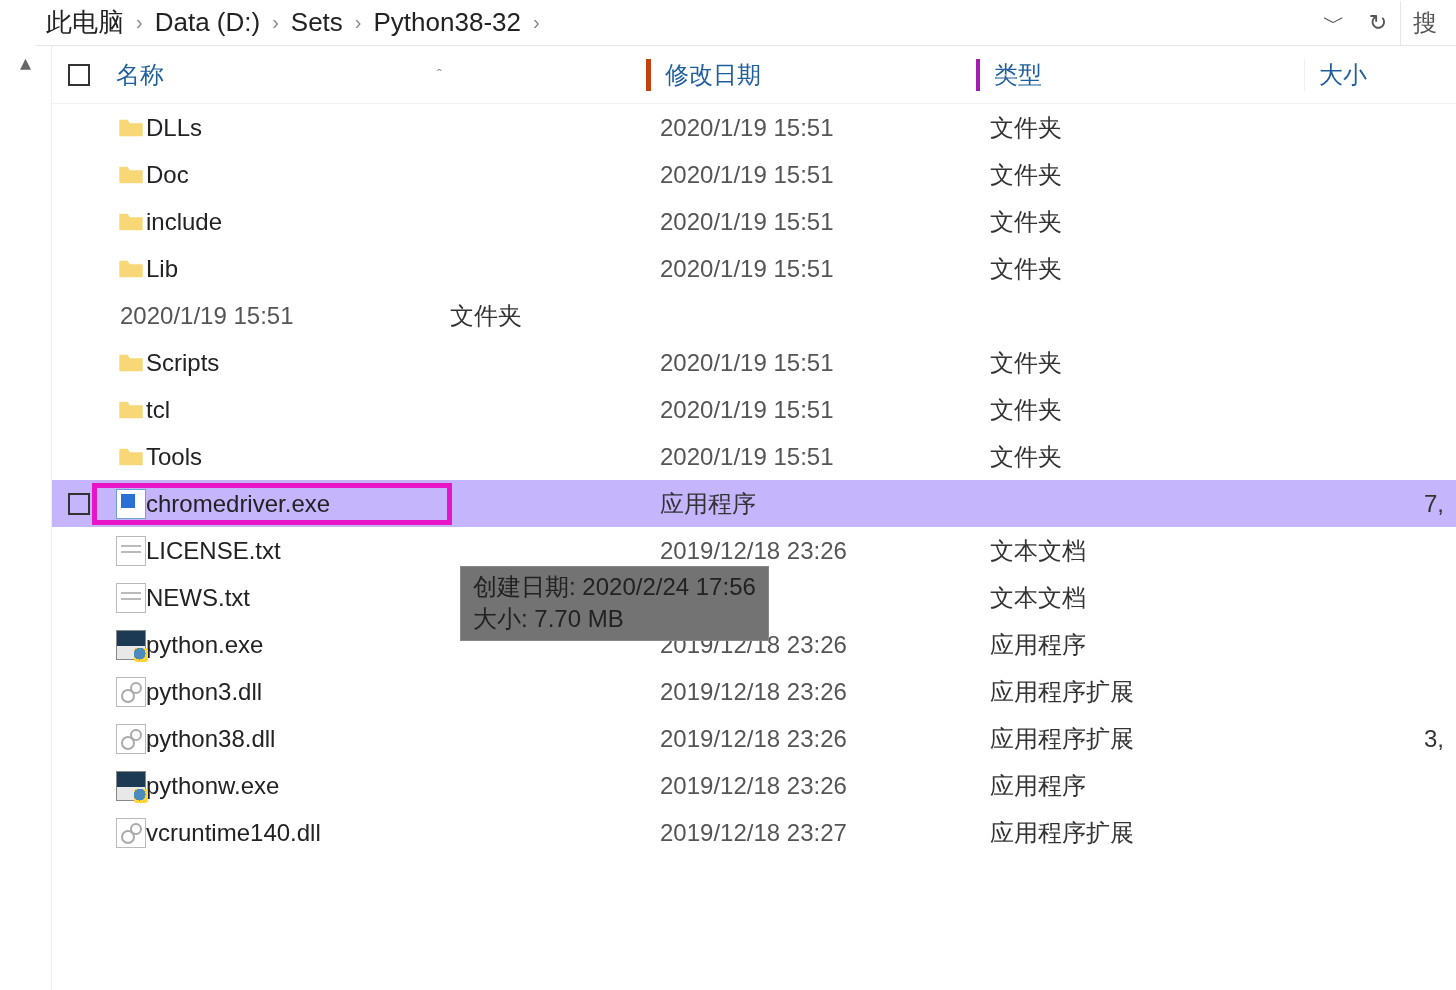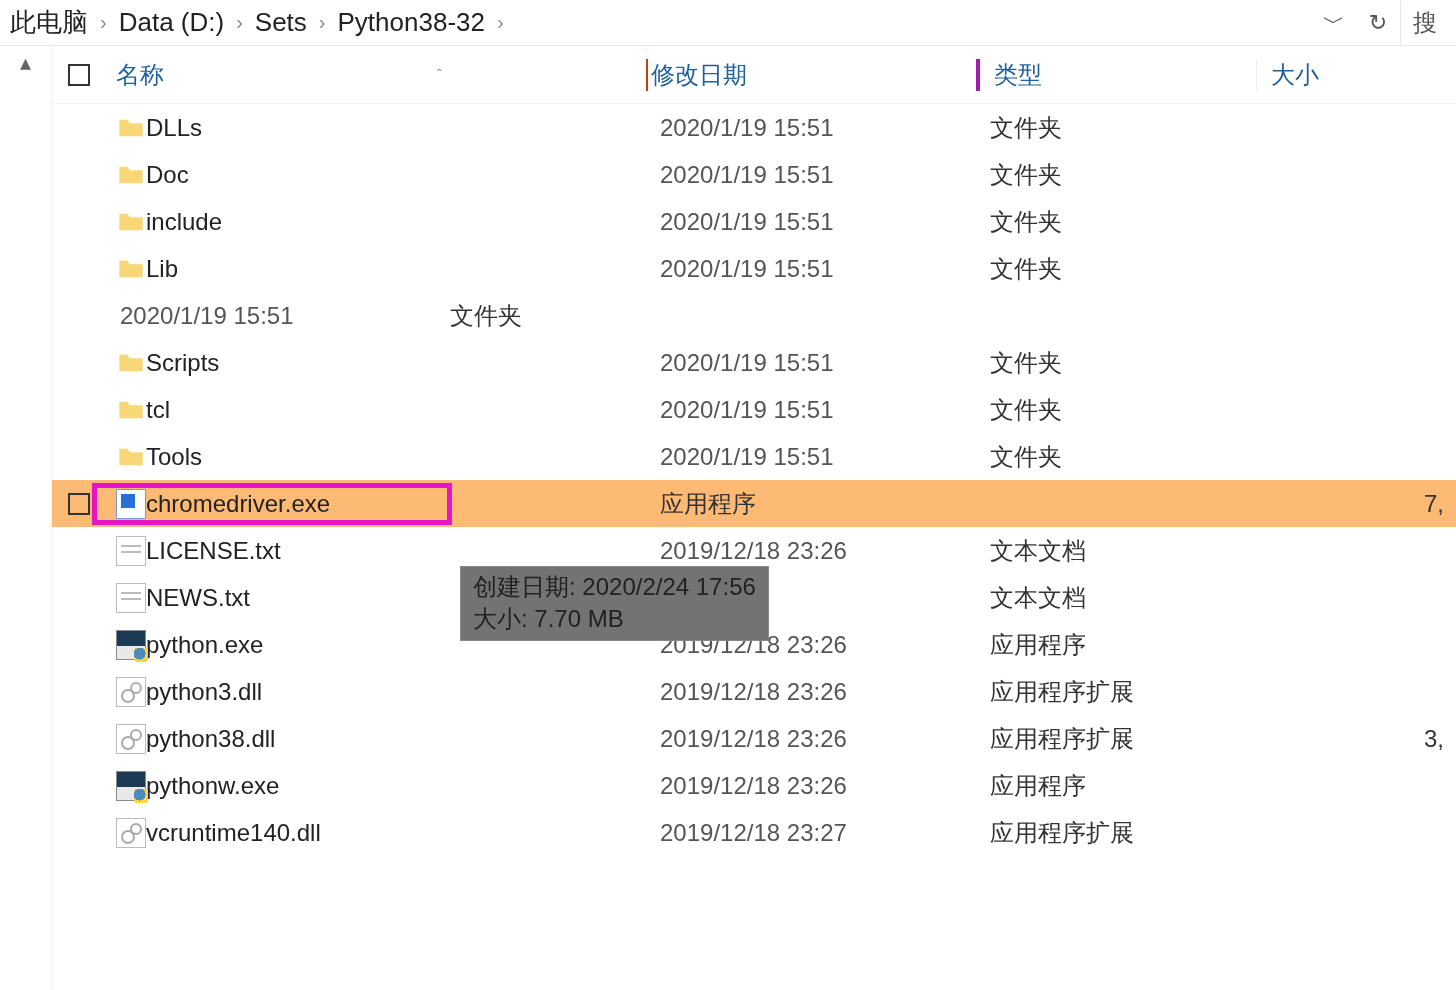--- a/index.html
+++ b/index.html
@@ -12,20 +12,21 @@
     background: #fff;
     overflow: hidden;
   }
   
   .addrbar {
     display: flex;
     align-items: center;
     height: 46px;
     padding-left: 8px;
     border-bottom: 1px solid #e6e6e6;
+    margin-left: 36px;
   }
   .crumb {
     color: #222;
     font-size: 26px;
     padding: 0 2px;
     cursor: default;
   }
   .crumb-sep {
     color: #888;
     font-size: 20px;
@@ -98,36 +99,36 @@
     padding-left: 10px;
     display: flex;
     align-items: center;
     gap: 93px;
   }
   .hdr-name .sort-ind {
     color: #888;
     font-size: 14px;
     margin-left: 180px;
   }
-  .hdr-date { width: 330px; padding-left: 3px; border-left: 2px solid #c2410c; }
+  .hdr-date { width: 330px; padding-left: 14px; border-left: 5px solid #c2410c; }
   .hdr-type { width: 280px; padding-left: 14px; border-left: 4px solid #a21caf; }
-  .hdr-size { flex: 1; padding-left: 14px; border-left: 1px solid #eee; text-align: left; }
+  .hdr-size { flex: 1; padding-left: 14px; border-left: 1px solid #eee; text-align: left; margin-left: 48px; }
 
   
   .rows { }
   .row {
     display: flex;
     align-items: center;
     height: 47px;
     font-size: 24px;
     color: #222;
     position: relative;
   }
   .row.selected {
-    background: #fdba74;
+    background: #c4b5fd;
   }
   .row .cell-check {
     width: 54px;
     display: flex;
     justify-content: center;
     align-items: center;
   }
   .row .cell-name {
     width: 540px;
     display: flex;

